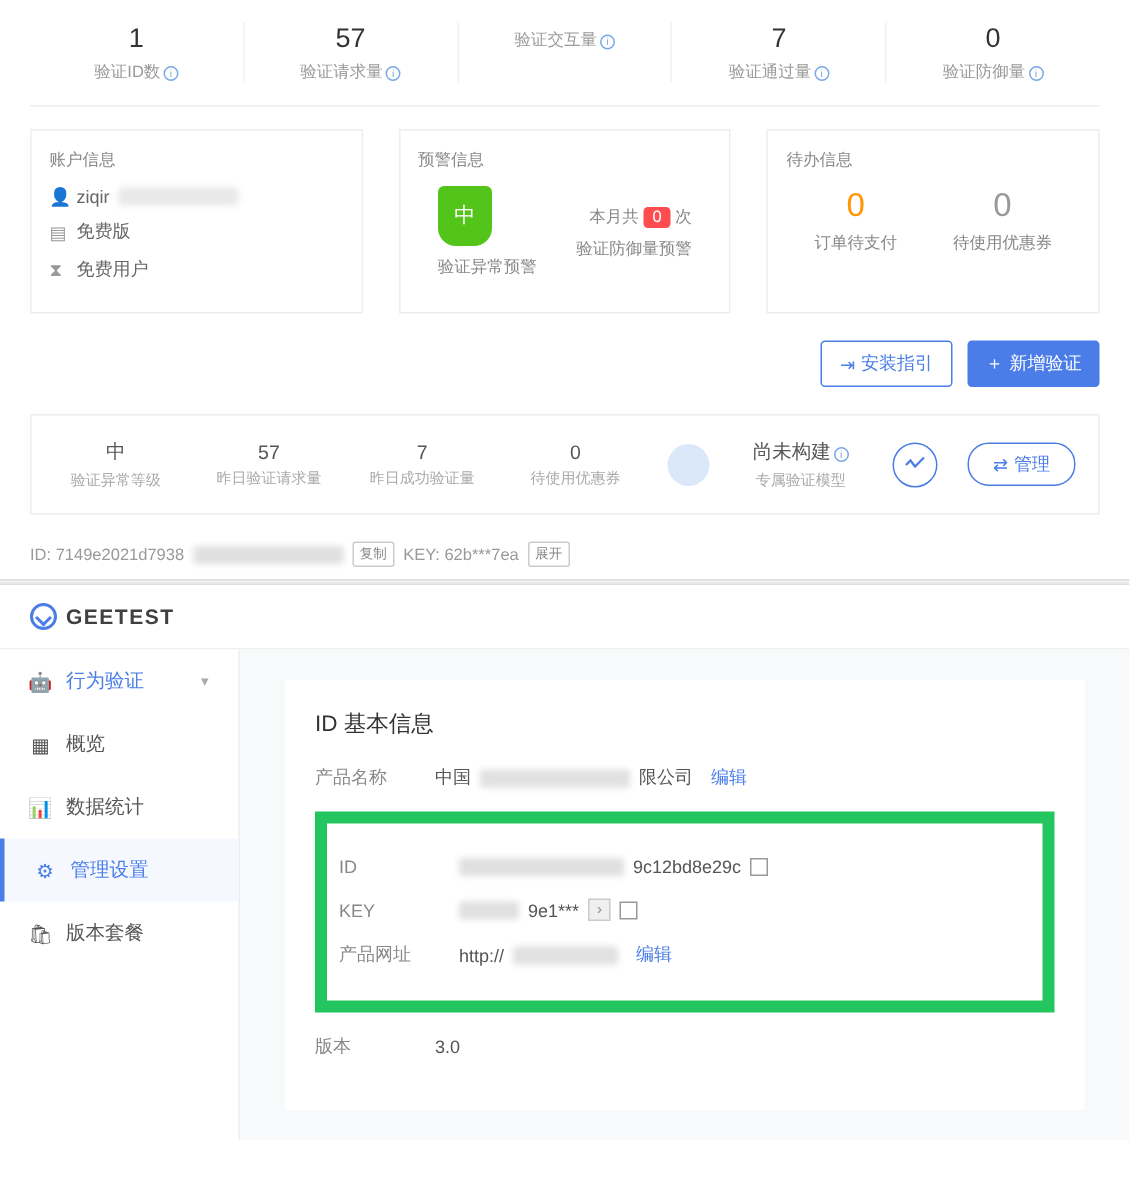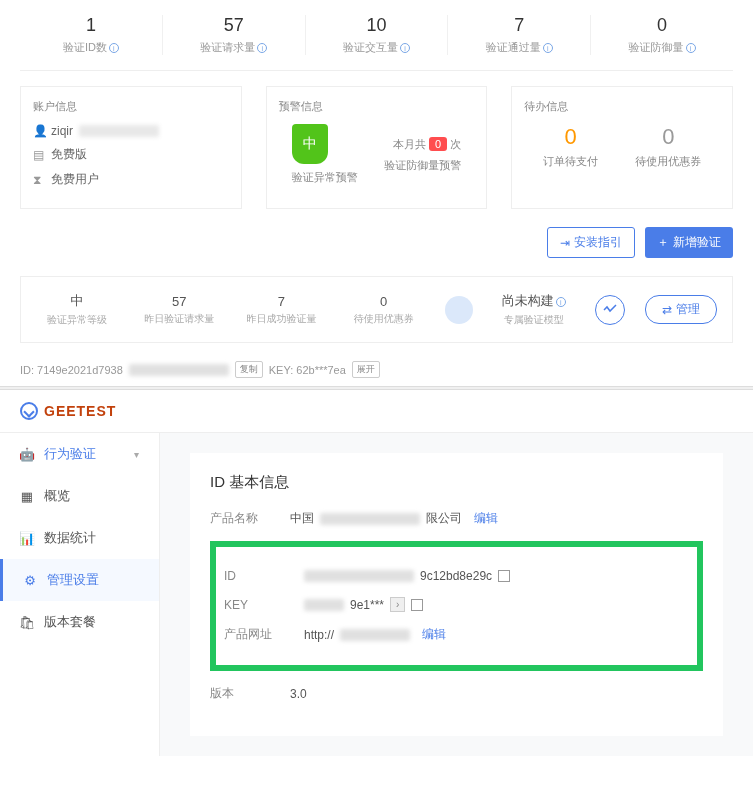--- a/index.html
+++ b/index.html
@@ -50,56 +50,55 @@
     
     .id-key-row { font-size: 11px; color: #999; padding: 8px 0; display: flex; align-items: center; gap: 6px; }
     .tiny-btn { border: 1px solid #ccc; color: #888; font-size: 9px; padding: 1px 4px; border-radius: 2px; background: #fff; cursor: pointer; }
     
     .divider { height: 4px; background: #f0f0f0; border-top: 1px solid #ddd; border-bottom: 1px solid #ddd; }
     
     
     .geetest-header { padding: 12px 20px; border-bottom: 1px solid #eee; display: flex; align-items: center; gap: 6px; }
     .geetest-logo { width: 18px; height: 18px; border: 2px solid #4a7de8; border-radius: 50%; position: relative; }
     .geetest-logo::after { content: ""; position: absolute; width: 6px; height: 6px; border: 2px solid #4a7de8; border-top: none; border-right: none; transform: rotate(-45deg); top: 4px; left: 3px; }
-    .geetest-text { font-size: 14px; font-weight: 600; color: #c2410c; letter-spacing: 1px; }
+    .geetest-text { font-size: 14px; font-weight: 600; color: #404040; letter-spacing: 1px; }
     
     .bottom-layout { display: flex; }
     .sidebar { width: 160px; border-right: 1px solid #eee; background: #fff; }
     .side-item { padding: 12px 20px; font-size: 13px; color: #555; display: flex; align-items: center; gap: 10px; cursor: pointer; }
     .side-item.active { color: #4a7de8; border-left: 3px solid #4a7de8; background: #f5f9ff; }
     .side-icon { width: 14px; height: 14px; display: inline-flex; align-items: center; justify-content: center; }
     .chevron { margin-left: auto; color: #aaa; font-size: 10px; }
     
     .content { flex: 1; padding: 20px 30px; background: #f8f9fa; }
     .card { background: #fff; padding: 20px; }
     .card-title { font-size: 15px; color: #333; margin-bottom: 18px; }
     .field-row { display: flex; align-items: center; margin: 14px 0; font-size: 12px; }
     .field-label { width: 80px; color: #888; }
     .field-value { color: #555; display: flex; align-items: center; gap: 6px; }
     .edit-link { color: #4a7de8; cursor: pointer; margin-left: 6px; }
-    .red-box { border: 6px solid #22c55e; padding: 8px; margin: 4px 0; }
+    .red-box { border: 8px solid #22c55e; padding: 8px; margin: 4px 0; }
     .blur-val { display: inline-block; height: 12px; background: #e0e0e0; border-radius: 2px; filter: blur(2px); }
     .copy-icon { width: 12px; height: 12px; border: 1px solid #999; cursor: pointer; }
     .expand-btn { border: 1px solid #ccc; color: #888; padding: 1px 5px; font-size: 10px; cursor: pointer; }
   </style>
 </head>
 <body>
 
 <div class="dashboard">
   <div class="stats-row">
     <div class="stat-box">
         <div class="stat-value">1</div>
         <div class="stat-label"><span>验证ID数</span><span class="info-dot">i</span></div>
       </div>
     <div class="stat-box">
         <div class="stat-value">57</div>
         <div class="stat-label"><span>验证请求量</span><span class="info-dot">i</span></div>
       </div>
     <div class="stat-box">
-        <div class="stat-value">10</div>
         <div class="stat-label"><span>验证交互量</span><span class="info-dot">i</span></div>
       </div>
     <div class="stat-box">
         <div class="stat-value">7</div>
         <div class="stat-label"><span>验证通过量</span><span class="info-dot">i</span></div>
       </div>
     <div class="stat-box">
         <div class="stat-value">0</div>
         <div class="stat-label"><span>验证防御量</span><span class="info-dot">i</span></div>
       </div>

